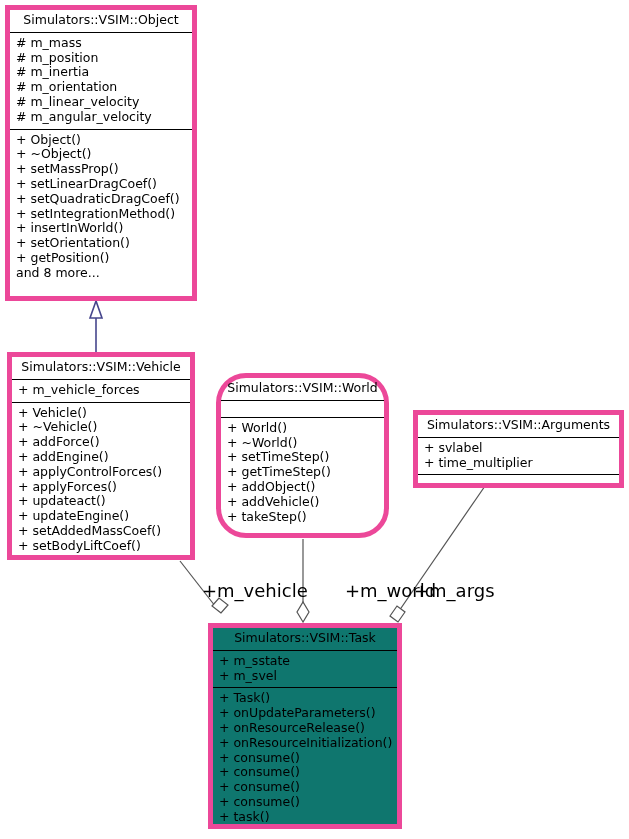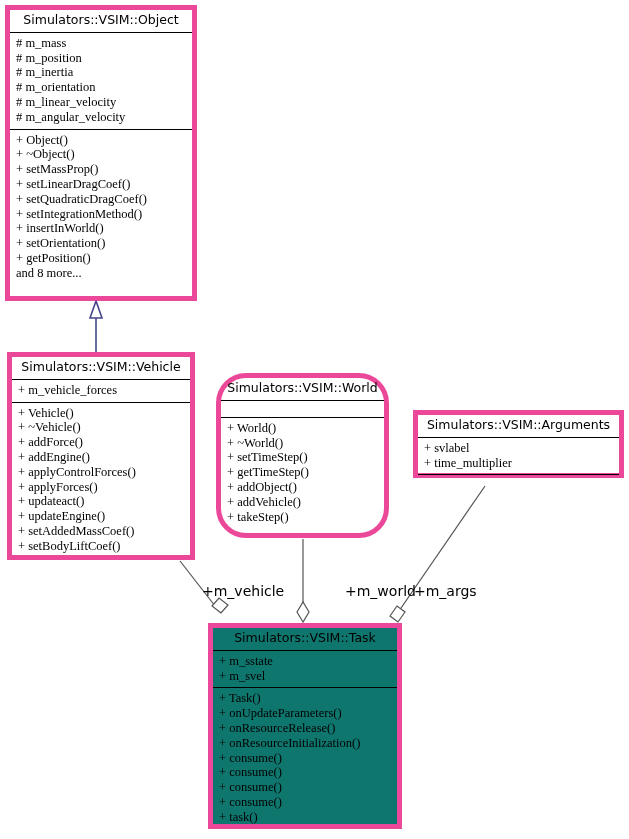--- a/index.html
+++ b/index.html
@@ -52,25 +52,24 @@
     border-bottom: 1px solid #000000;
   }
   .uml-compartment.last {
     border-bottom: none;
   }
   .uml-compartment.empty {
     min-height: 17px;
   }
   .uml-row {
     white-space: nowrap;
-    font-family: Liberation Serif, serif;
   }
   .edge-label {
     position: absolute;
-    font-size: 14px;
+    font-size: 18px;
     line-height: 14px;
     color: #000000;
     white-space: nowrap;
     background: transparent;
   }
 </style>
 </head>
 <body>
 
 <div id="canvas">
@@ -148,21 +147,21 @@
       <div class="uml-row">+ World()</div>
       <div class="uml-row">+ ~World()</div>
       <div class="uml-row">+ setTimeStep()</div>
       <div class="uml-row">+ getTimeStep()</div>
       <div class="uml-row">+ addObject()</div>
       <div class="uml-row">+ addVehicle()</div>
       <div class="uml-row">+ takeStep()</div>
     </div>
   </div>
 
-  <div class="uml-box" style="left:413px; top:410px; width:211px; height:68px;">
+  <div class="uml-box" style="left:413px; top:410px; width:211px; height:78px;">
     <div class="uml-title">Simulators::VSIM::Arguments</div>
     <div class="uml-compartment">
       <div class="uml-row">+ svlabel</div>
       <div class="uml-row">+ time_multiplier</div>
     </div>
     <div class="uml-compartment last empty"></div>
   </div>
 
   <div class="uml-box filled" style="left:208px; top:623px; width:194px; height:206px;">
     <div class="uml-title">Simulators::VSIM::Task</div>

